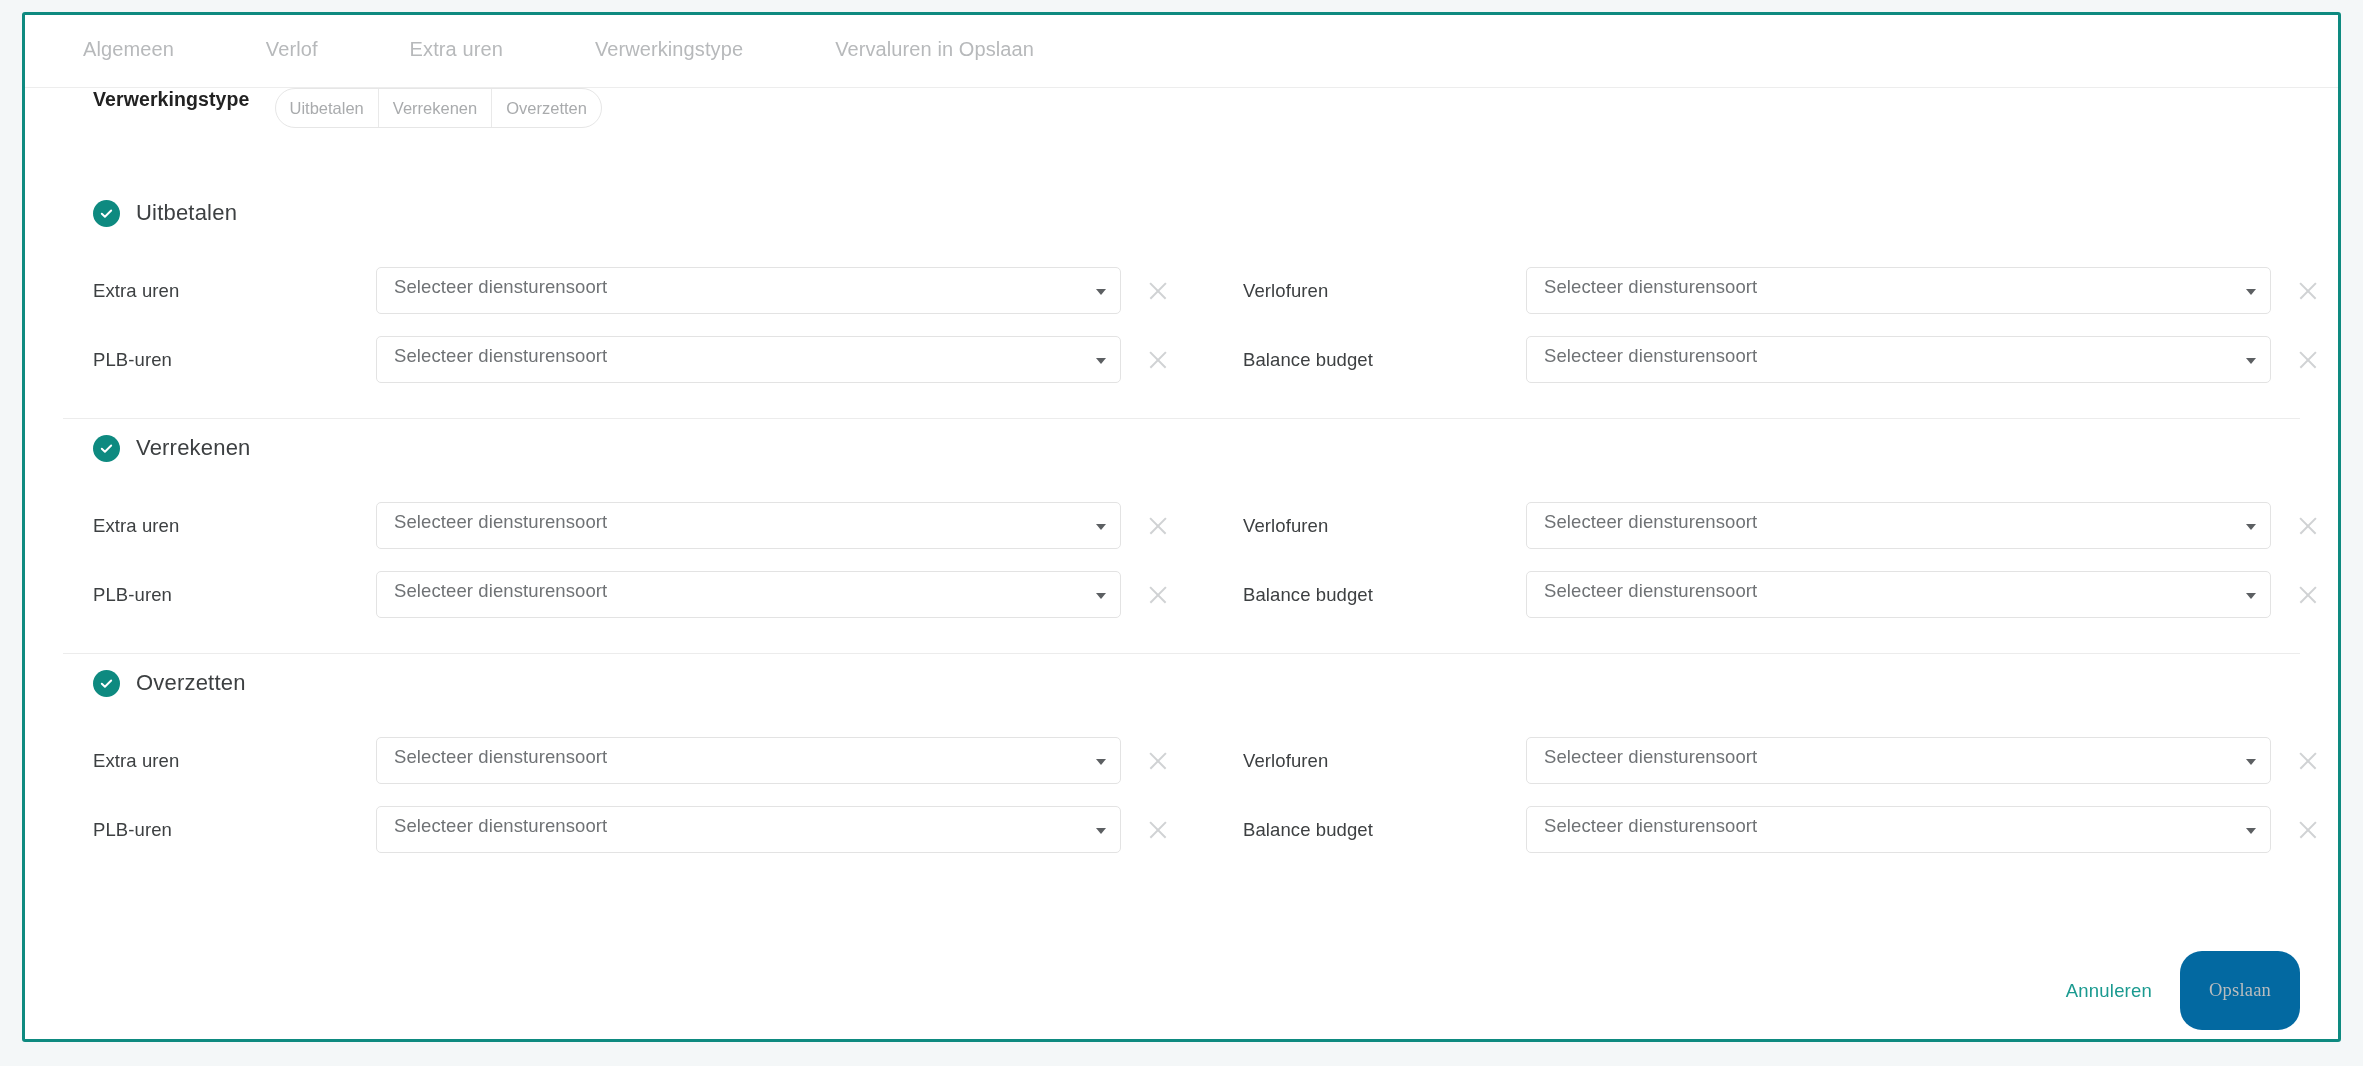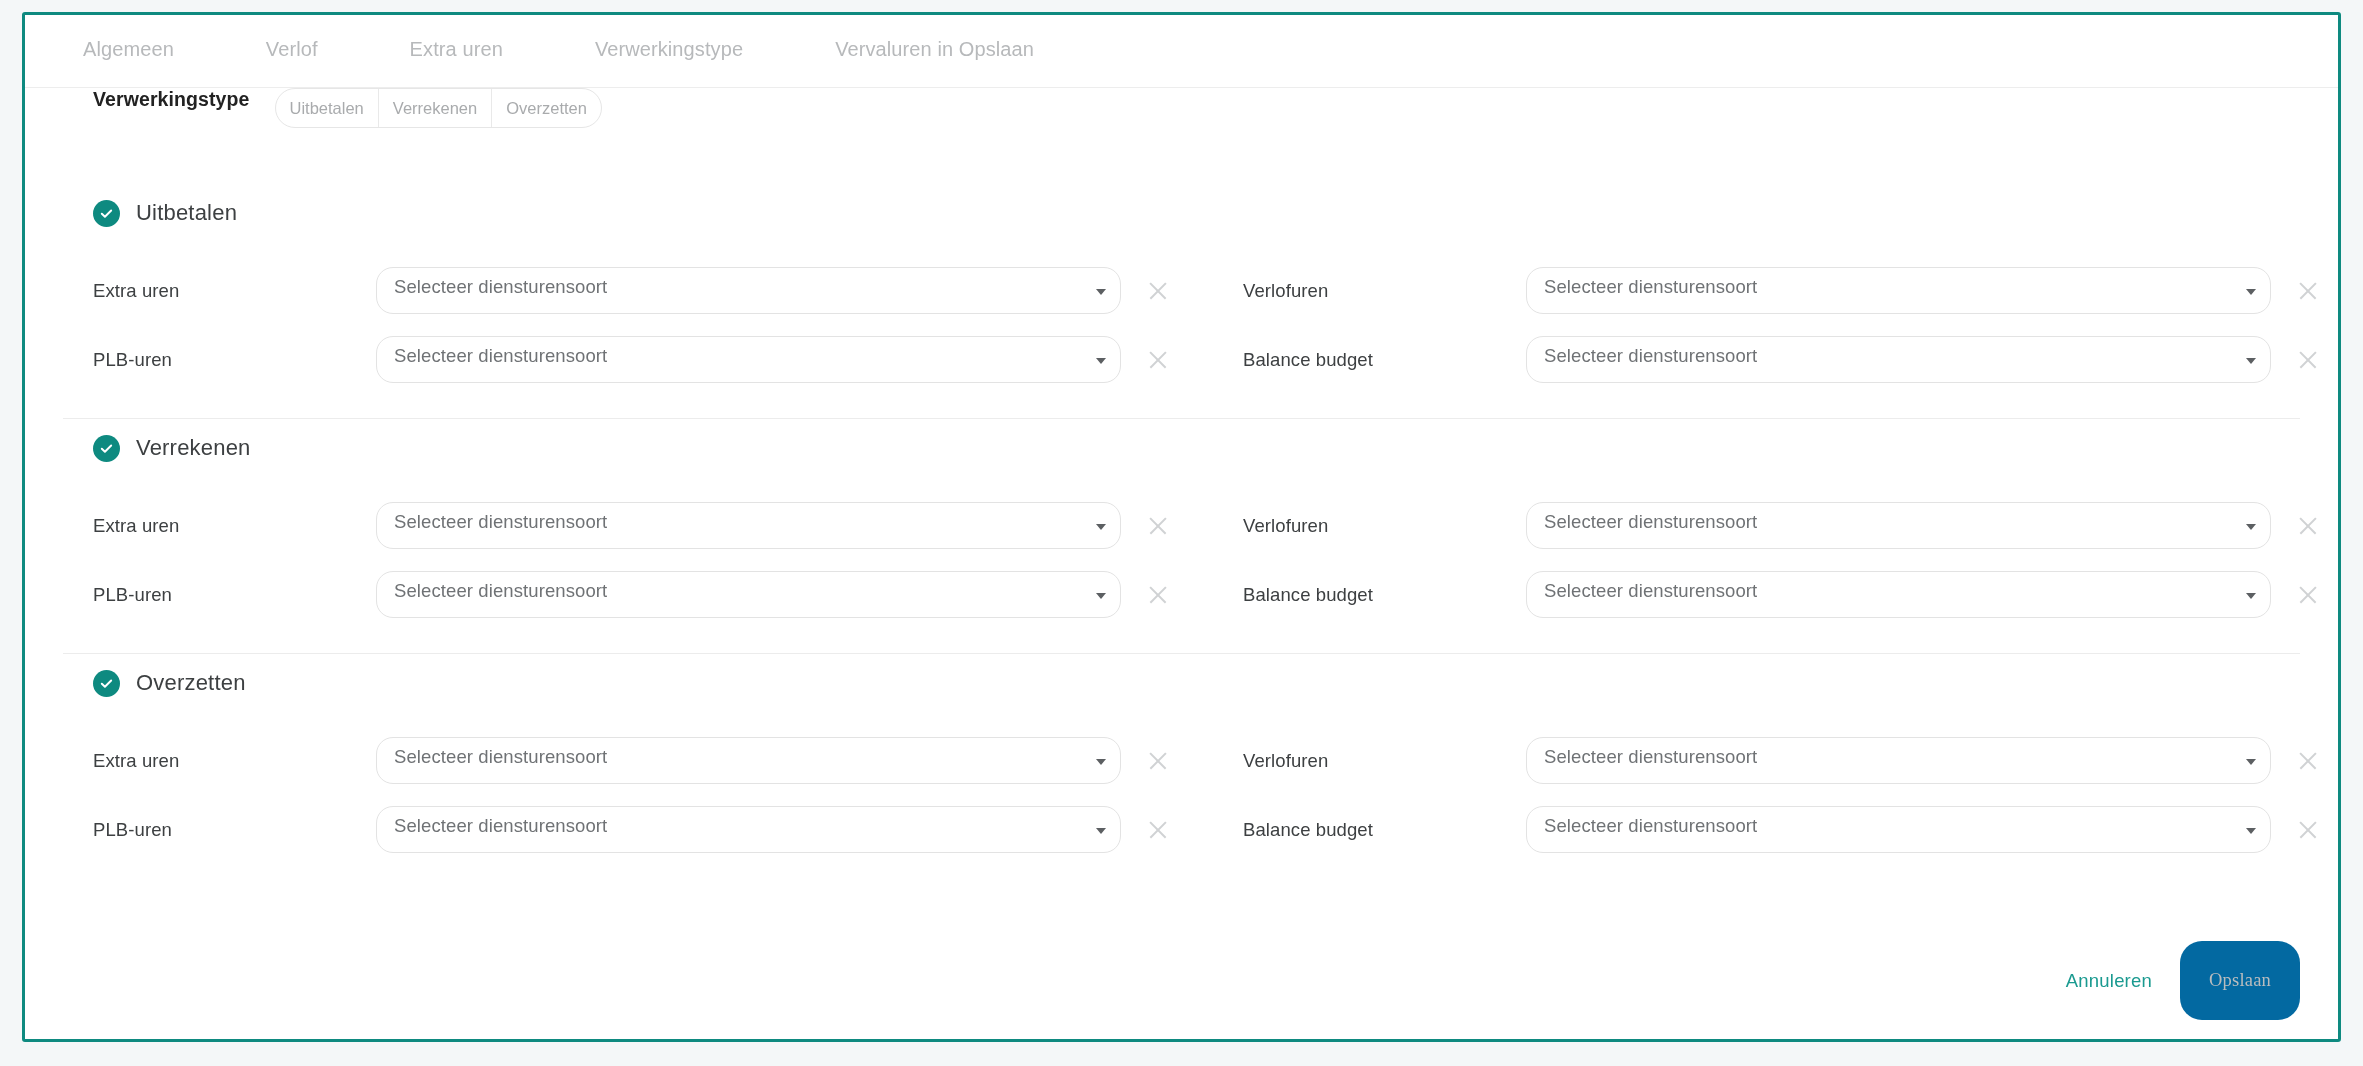--- a/index.html
+++ b/index.html
@@ -121,21 +121,21 @@
     color: #3d4042;
     width: 283px;
     flex: none;
     letter-spacing: .1px;
   }
   .select {
     position: relative;
     width: 745px;
     height: 47px;
     border: 1px solid #e3e3e3;
-    border-radius: 17px;
+    border-radius: 5px;
     background: #fff;
     display: flex;
     align-items: center;
     padding: 0 34px 8px 17px;
     cursor: pointer;
   }
   .select-value {
     font-size: 18.5px;
     color: #6f7275;
     letter-spacing: .1px;
@@ -171,21 +171,21 @@
   .divider {
     height: 1px;
     background: #ececec;
     margin: 24px 0 0 0;
   }
 
   
   .footer {
     position: absolute;
     right: 38px;
-    bottom: 22px;
+    bottom: 12px;
     display: flex;
     align-items: center;
     gap: 28px;
   }
   .btn-cancel {
     font-size: 18.5px;
     color: #1a9a90;
     cursor: pointer;
     letter-spacing: .2px;
   }

